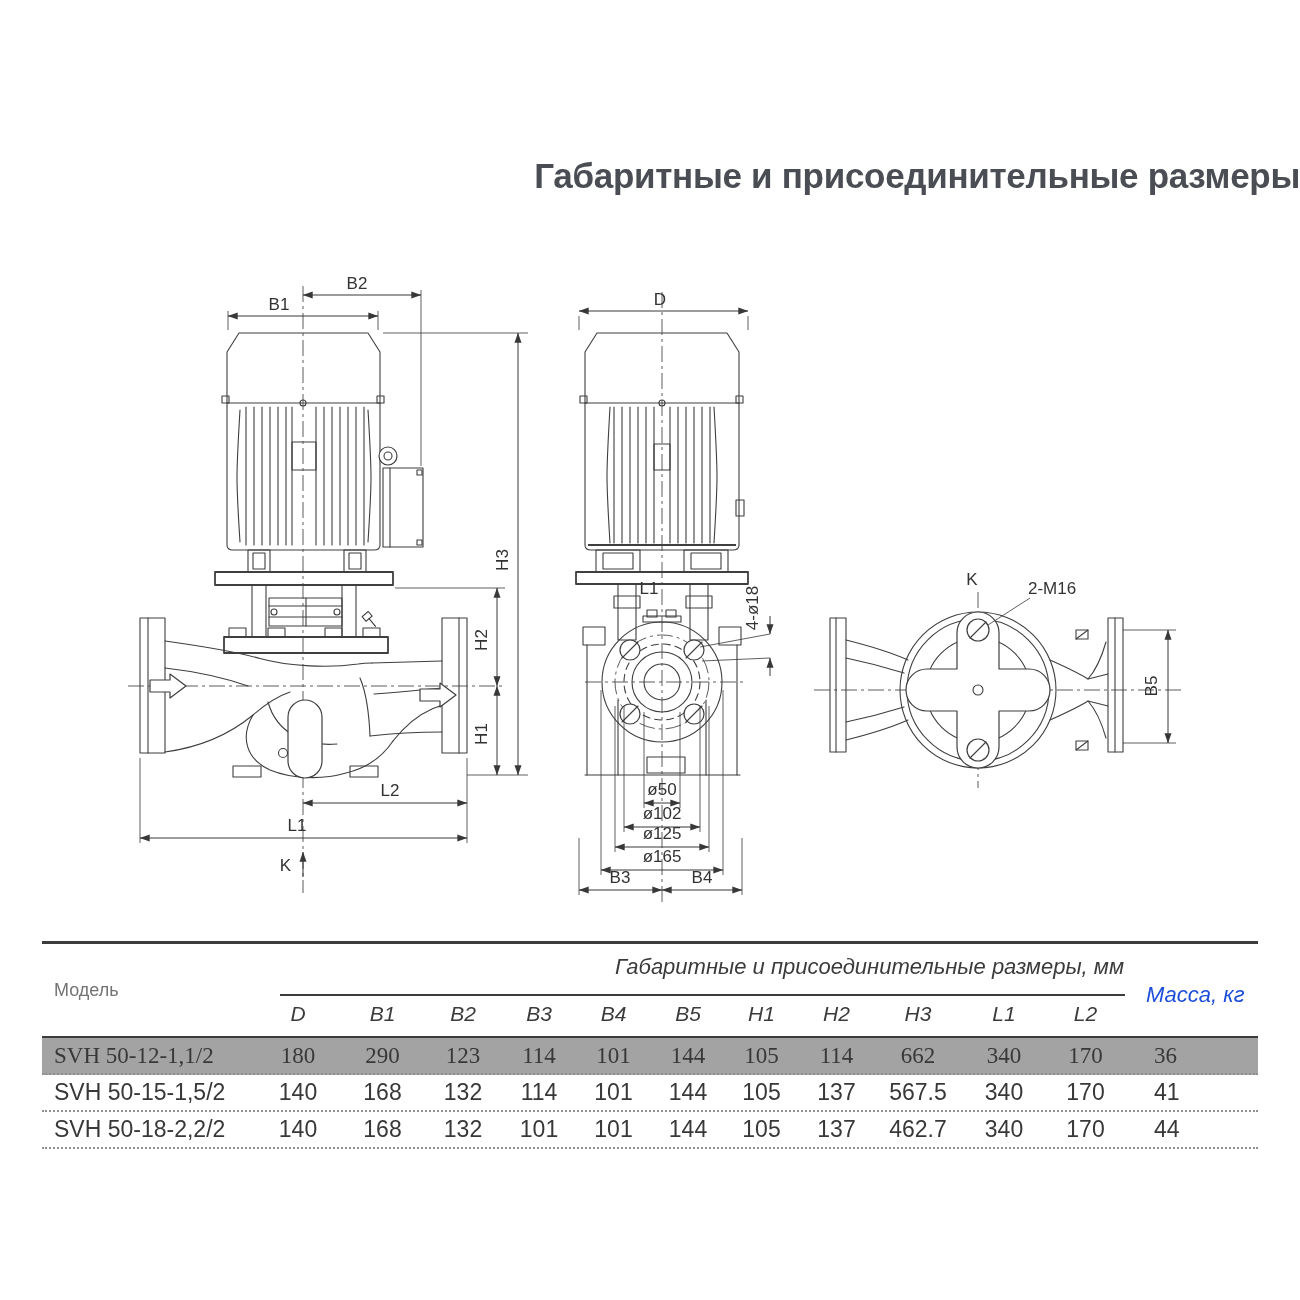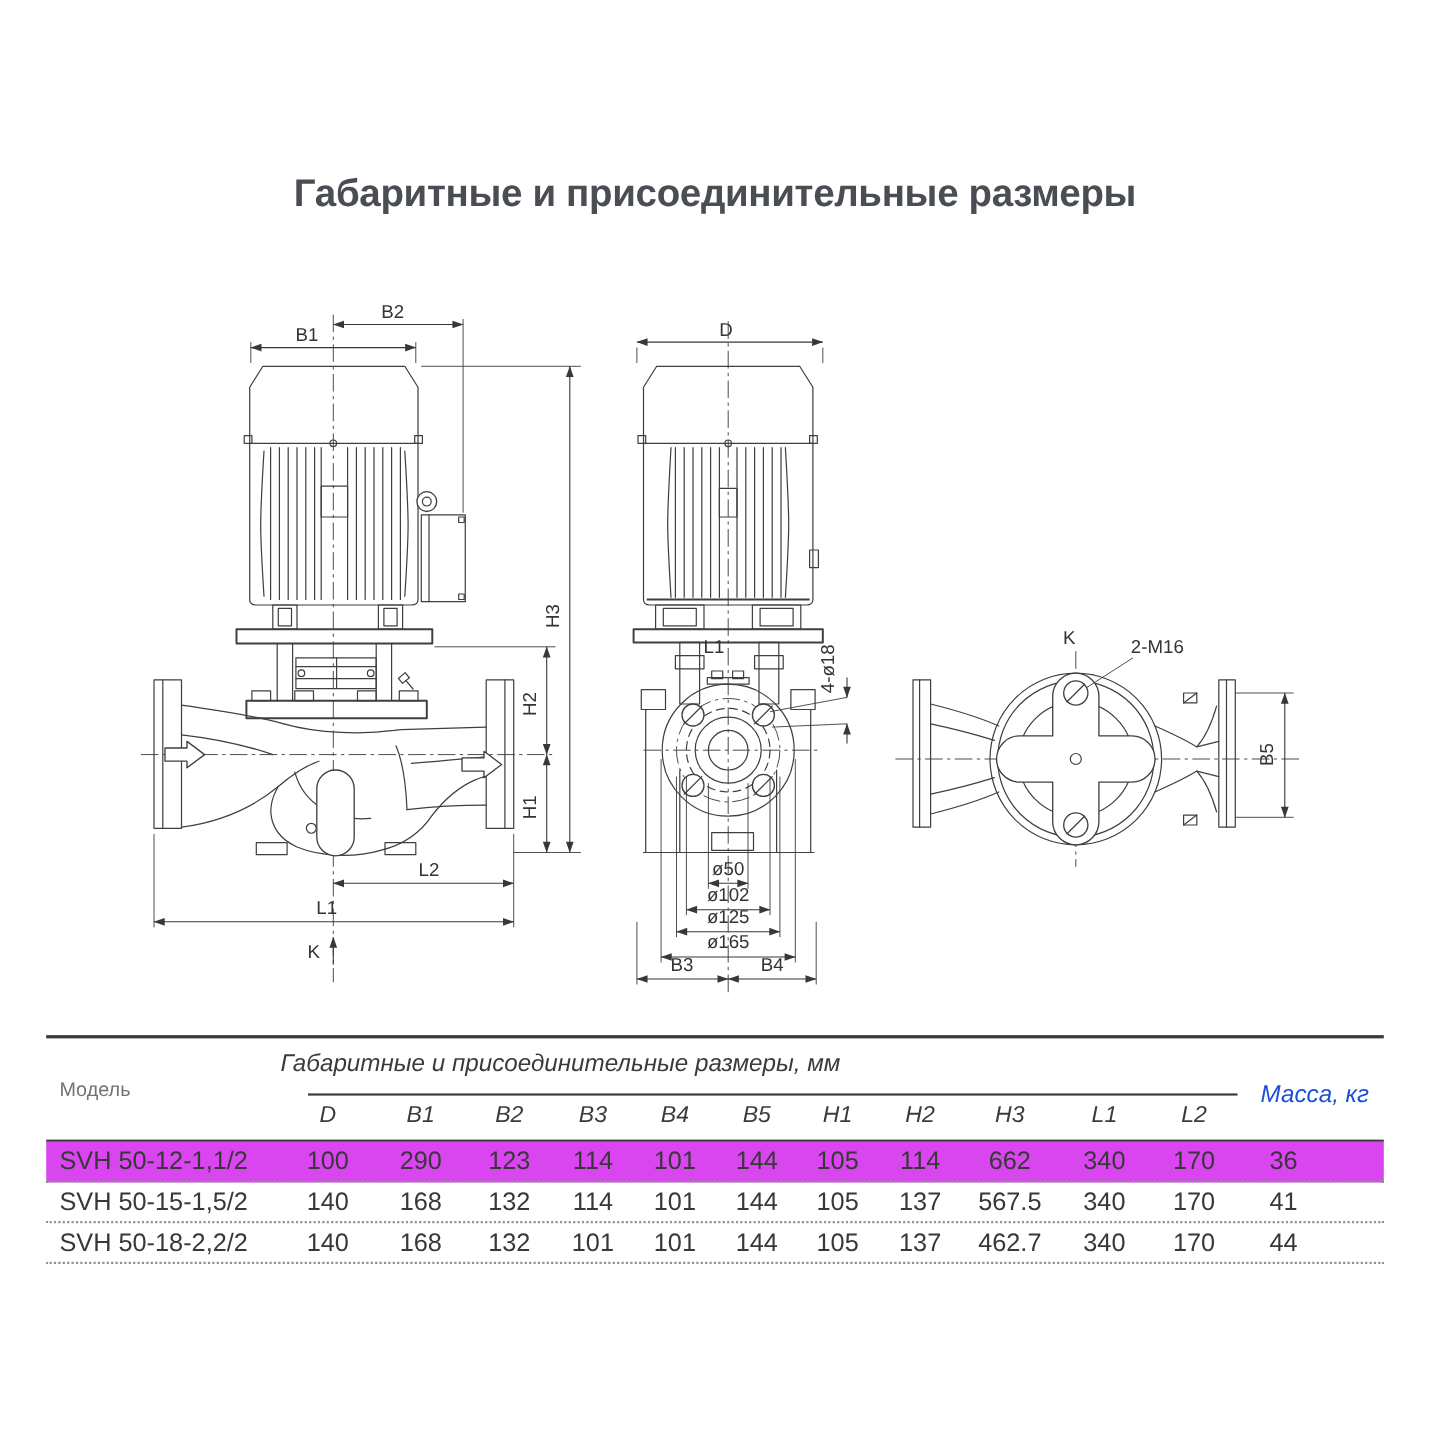--- a/index.html
+++ b/index.html
@@ -1,44 +1,44 @@
 <!DOCTYPE html>
 <html><head>
 <meta charset="utf-8">
 <style>
   html,body { margin:0; padding:0; background:#fff; }
   .page { position:relative; width:1300px; height:1300px; background:#fff; overflow:hidden;
           font-family:"Liberation Sans", sans-serif; }
-  .title { position:absolute; left:0; top:156px; width:100%; text-align:center;
+  .title { position:absolute; left:0; top:156px; width:100%; text-align:right;
            font-size:35px; font-weight:700; color:#4a4e54; letter-spacing:-0.3px; }
   svg { position:absolute; left:0; top:0; }
   .ln  { fill:none; stroke:#3f3f3f; stroke-width:1.1; stroke-linejoin:round; stroke-linecap:round; }
   .ln2 { fill:none; stroke:#3f3f3f; stroke-width:1.8; stroke-linejoin:round; }
   .wf  { fill:#fff; stroke:#3f3f3f; stroke-width:1.2; stroke-linejoin:round; }
   .cl  { fill:none; stroke:#4a4a4a; stroke-width:0.9; stroke-dasharray:16 4 3 4; }
   .dim { fill:none; stroke:#383838; stroke-width:1; }
   .ext { fill:none; stroke:#383838; stroke-width:0.8; }
   .dt  { font-family:"Liberation Sans",sans-serif; font-size:17px; fill:#333; }
   
   .tbl { position:absolute; left:42px; top:941px; width:1216px; color:#383838;
          border-top:3px solid #3c3c3c; }
   .thead { position:relative; height:92px; border-bottom:2.5px solid #3c3c3c; }
-  .span-hdr { position:absolute; left:213px; width:869px; top:10px; text-align:left;
+  .span-hdr { position:absolute; left:213px; width:869px; top:10px; text-align:right;
               font-style:italic; font-size:22px; color:#3b3b3b; }
   .span-line { position:absolute; left:238px; width:845px; top:50px; border-top:2px solid #3c3c3c; }
   .model-hdr { position:absolute; left:12px; top:36px; font-size:18px; color:#737373; }
   .mass-hdr  { position:absolute; left:1104px; top:38px; font-style:italic; font-size:22px; color:#1d4ed8; }
   .grid13 { display:grid; grid-template-columns:213px 86px 83px 78px 74px 75px 74px 73px 77px 86px 86px 77px 134px; }
   .cols { position:absolute; left:0; top:58px; width:100%; }
   .cols span { text-align:center; font-style:italic; font-size:21px; color:#3b3b3b; }
   .row { height:35px; align-items:center; font-size:23px; border-bottom:2px dotted #909090; }
   .row .m { padding-left:12px; }
   .row .v { text-align:center; }
   .row .w { padding-left:30px; }
-  .hl { background:#d946ef; }
+  .hl { background:#a3a3a3;font-family:Liberation Serif, serif; }
 </style>
 </head>
 <body>
 
 <div class="page">
 
   <div class="title">Габаритные и присоединительные размеры</div>
 
   <svg width="1300" height="940" viewBox="0 0 1300 940">
     <defs>
@@ -286,21 +286,21 @@
         <span>H2</span>
         <span>H3</span>
         <span>L1</span>
         <span>L2</span>
         <span></span>
       </div>
     </div>
 
     <div class="row grid13 hl">
       <span class="m">SVH 50-12-1,1/2</span>
-      <span class="v">100</span>
+      <span class="v">180</span>
       <span class="v">290</span>
       <span class="v">123</span>
       <span class="v">114</span>
       <span class="v">101</span>
       <span class="v">144</span>
       <span class="v">105</span>
       <span class="v">114</span>
       <span class="v">662</span>
       <span class="v">340</span>
       <span class="v">170</span>

